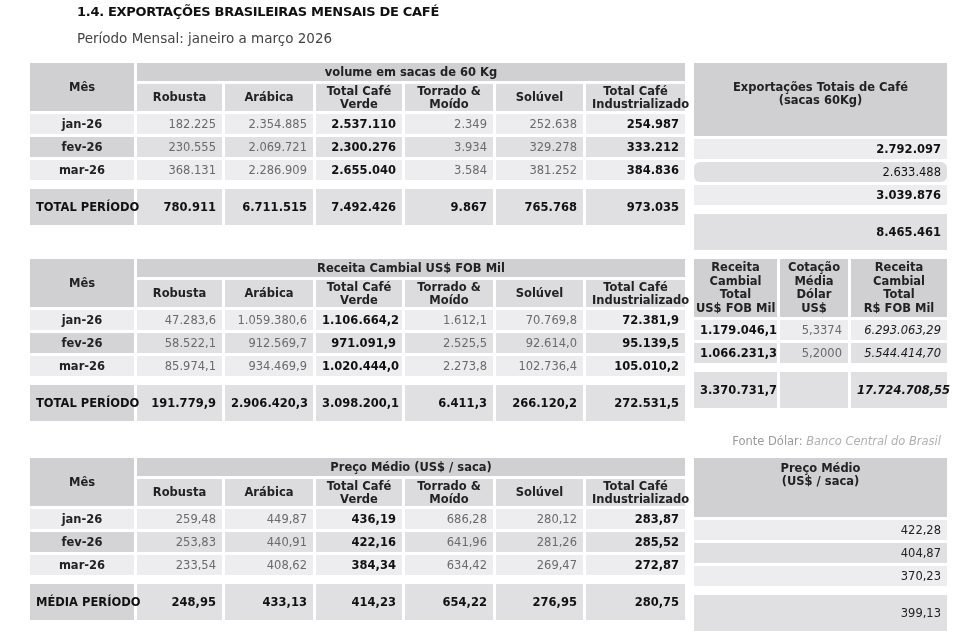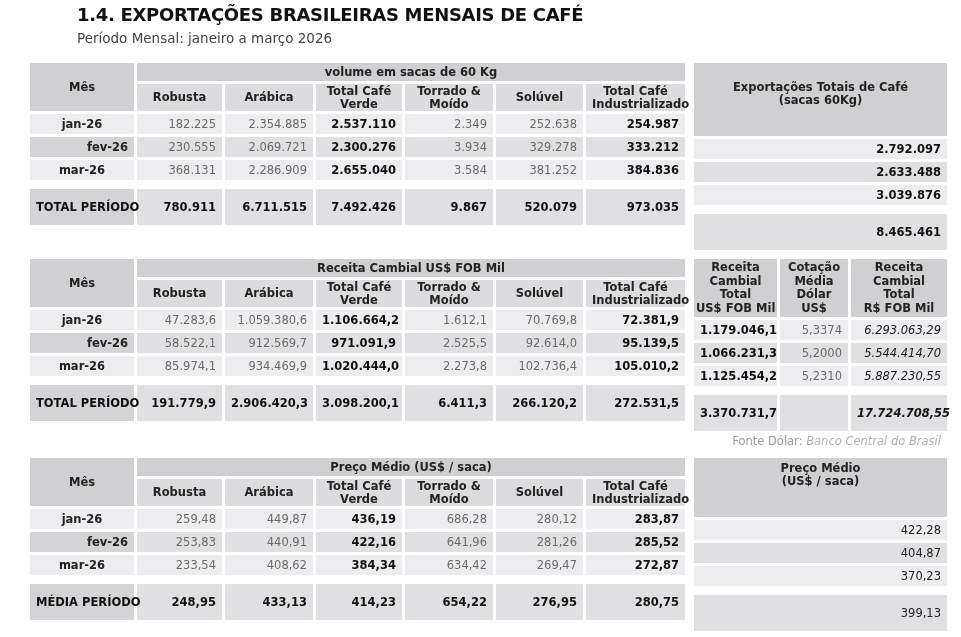--- a/index.html
+++ b/index.html
@@ -1,33 +1,33 @@
 <!DOCTYPE html>
 <html><head>
 <meta charset="utf-8">
 <style>
   html, body { margin:0; padding:0; background:#ffffff; }
   body { width:961px; height:637px; position:relative; overflow:hidden;
          font-family:"DejaVu Sans", sans-serif; color:#1a1a1a; }
-  .title { position:absolute; left:77px; top:4px; font-size:18px; font-weight:bold;
+  .title { position:absolute; left:77px; top:4px; font-size:13px; font-weight:bold;
            letter-spacing:-0.3px; color:#111; white-space:nowrap; }
   .subtitle { position:absolute; left:77px; top:30px; font-size:13.5px; color:#444; white-space:nowrap; }
 
   table { border-collapse:separate; border-spacing:3px 3px; position:absolute; table-layout:fixed; }
   td, th { padding:0 6px; font-size:11.5px; line-height:13px; white-space:nowrap; }
   th { font-weight:bold; color:#222; text-align:center; background:#dcdcde; }
   th.top { background:#d0d0d2;margin-top:48px; }
   th.mes { background:#d0d0d2; }
   td { text-align:right; }
   td.lbl { text-align:center; font-weight:bold; color:#222; }
   td.light { color:#6a6a6a; }
   td.bold { font-weight:bold; color:#111; }
   td.ital { font-style:italic; }
   tr.r0 td { background:#ededef; }
-  tr.r1 td { background:#e0e0e2;text-align:right; }
+  tr.r1 td { background:#e0e0e2; }
   tr.r1 td.lbl { background:#d4d4d6; }
   tr.r2 td { background:#ededef; }
   tr.tot td { background:#e0e0e2; font-weight:bold; color:#111; }
   tr.tot td.lbl { background:#d4d4d6; }
   tr.spacer td { background:transparent; height:3px; padding:0; }
   .hdr1 th { height:18px; }
   .hdr2 th { height:27px; }
   tr.data td { height:20px; }
   tr.tot td { height:36px; }
 
@@ -93,40 +93,40 @@
   </tr>
   <tr class="spacer">
         <td colspan="7"></td>
       </tr>
   <tr class="tot">
     <td class="lbl">TOTAL PERÍODO</td>
     <td>780.911</td>
     <td>6.711.515</td>
     <td>7.492.426</td>
     <td>9.867</td>
-    <td>520.079</td>
+    <td>765.768</td>
     <td>973.035</td>
   </tr>
 </tbody>
   </table>
 
 <table style="left:691px; top:60px; width:259px;">
   <colgroup>
       <col style="width:253px">
     </colgroup>
   <tbody>
       <tr class="hdr1">
         <th class="top" rowspan="2" style="height:55px; vertical-align:top; padding-top:18px;"><span>Exportações Totais de Café</span><br><span>(sacas 60Kg)</span></th>
       </tr>
   <tr class="hdr2"></tr>
   <tr class="data r0">
         <td class="bold" style="font-weight:600;">2.792.097</td>
       </tr>
   <tr class="data r1">
-        <td class="bold" style="font-weight:700;">2.633.488</td>
+        <td class="bold" style="font-weight:400;border-radius:6px;">2.633.488</td>
       </tr>
   <tr class="data r2">
         <td class="bold" style="font-weight:600;">3.039.876</td>
       </tr>
   <tr class="spacer">
         <td></td>
       </tr>
   <tr class="tot">
         <td style="font-weight:600;">8.465.461</td>
       </tr>
@@ -213,25 +213,20 @@
   <tr class="data r0">
     <td class="bold">1.179.046,1</td>
     <td class="light">5,3374</td>
     <td class="ital">6.293.063,29</td>
   </tr>
   <tr class="data r1">
     <td class="bold">1.066.231,3</td>
     <td class="light">5,2000</td>
     <td class="ital">5.544.414,70</td>
   </tr>
-  <tr class="data r2">
-    <td class="bold">1.125.454,2</td>
-    <td class="light">5,2310</td>
-    <td class="ital">5.887.230,55</td>
-  </tr>
   <tr class="spacer">
         <td colspan="3"></td>
       </tr>
   <tr class="tot">
     <td>3.370.731,7</td>
     <td></td>
     <td class="ital">17.724.708,55</td>
   </tr>
 </tbody>
   </table>

